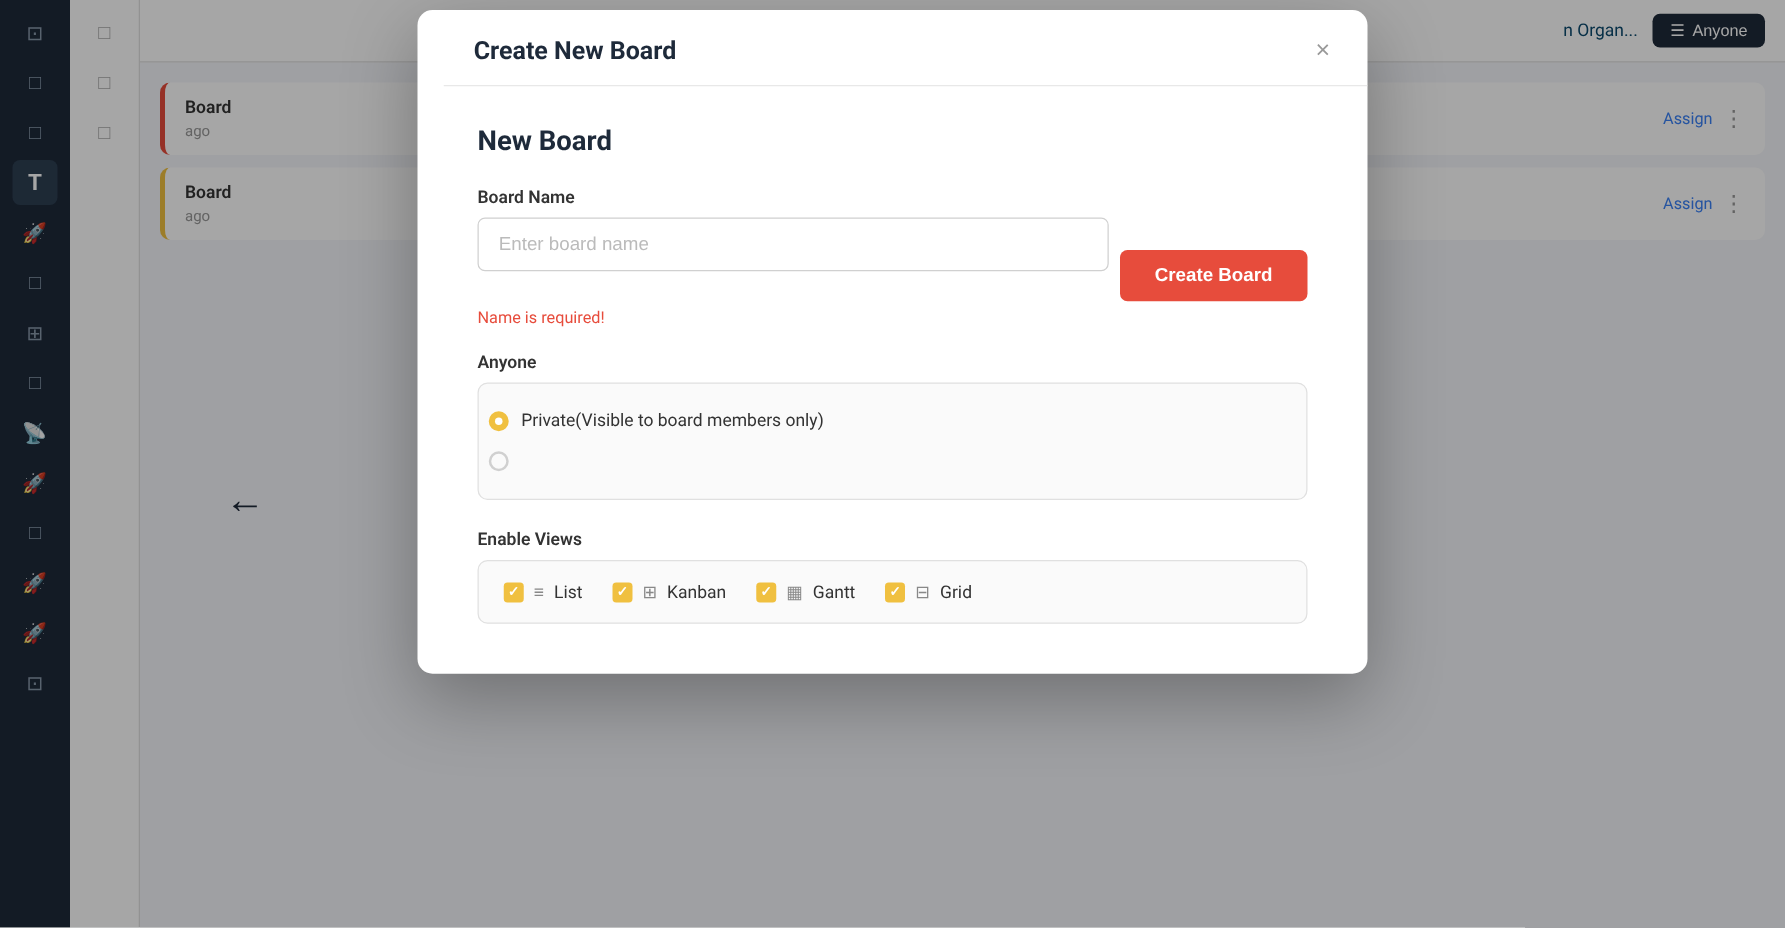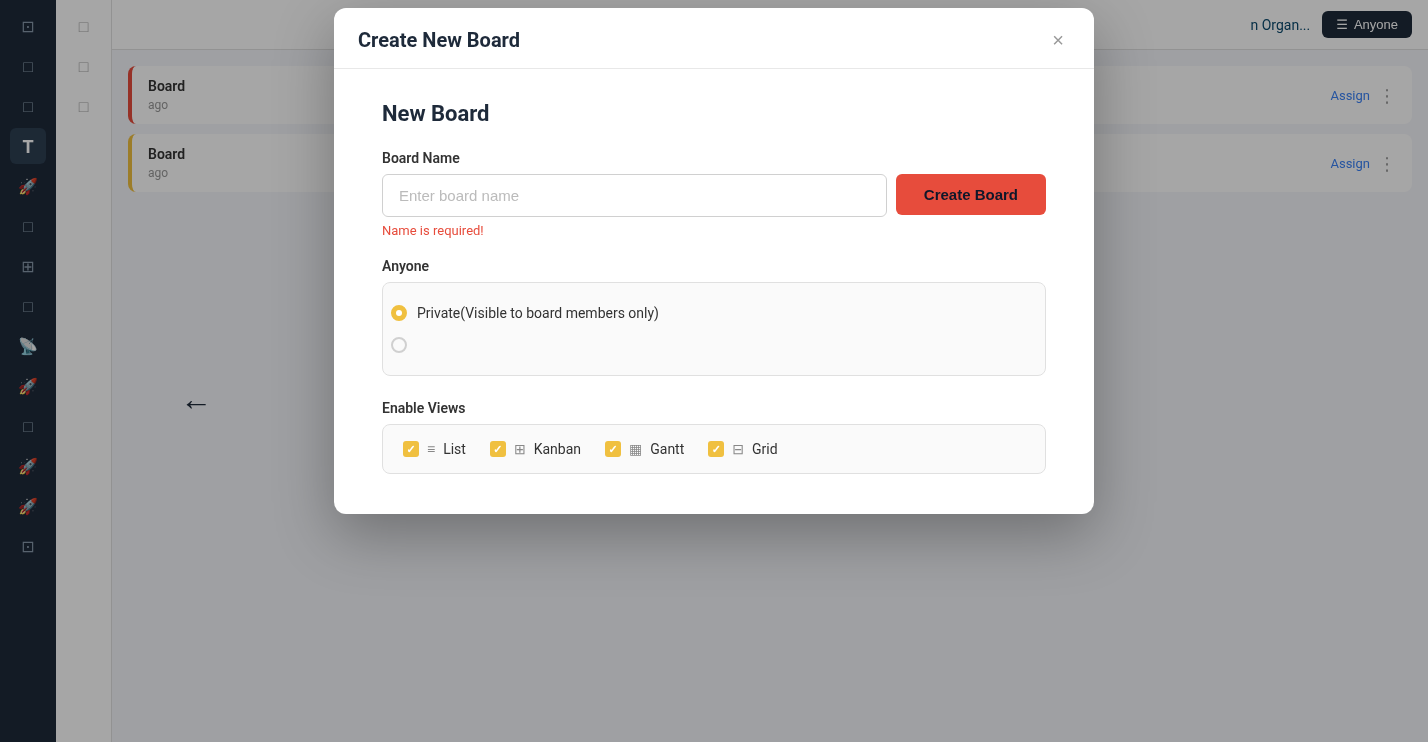--- a/index.html
+++ b/index.html
@@ -170,20 +170,21 @@
       position: relative;
       top: 8px;
     }
 
     .modal-header {
       padding: 20px 24px 16px;
       border-bottom: 1px solid #e8e8e8;
       display: flex;
       align-items: center;
       justify-content: space-between;
+      margin-left: 21px;
     }
 
     .modal-title {
       font-size: 20px;
       font-weight: 700;
       color: #1e2a3a;
     }
 
     .modal-close {
       background: none;
@@ -230,28 +231,29 @@
       color: #999;
       outline: none;
     }
 
     .board-name-input::placeholder {
       color: #bbb;
     }
 
     .create-board-btn {
       background: #e74c3c;
-      color: #0f172a;
+      color: #ffffff;
       border: none;
       border-radius: 6px;
       padding: 12px 28px;
       font-size: 15px;
       font-weight: 600;
       cursor: pointer;
       white-space: nowrap;
+      margin-top: 26px;
     }
 
     .error-text {
       color: #e74c3c;
       font-size: 13px;
       margin-bottom: 20px;
     }
 
     .privacy-section {
       margin-bottom: 24px;

